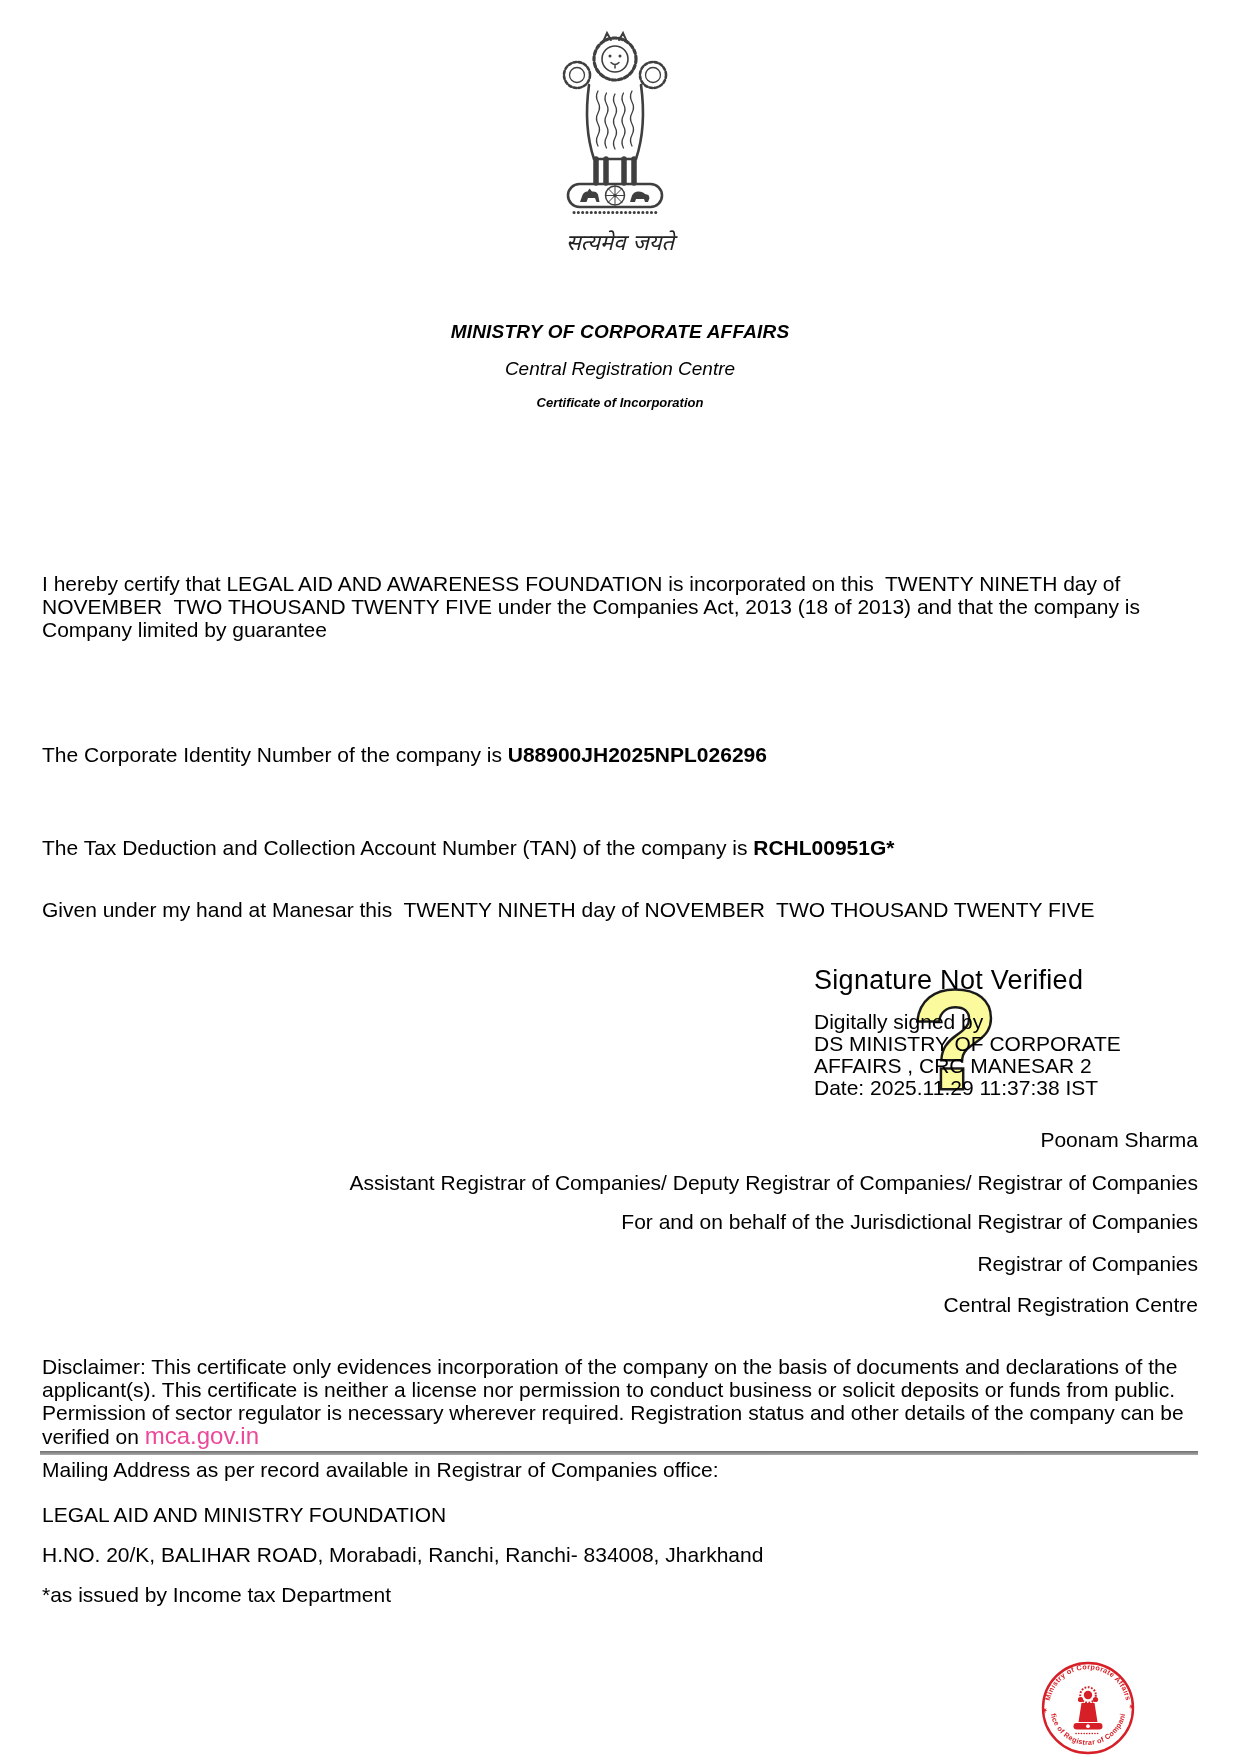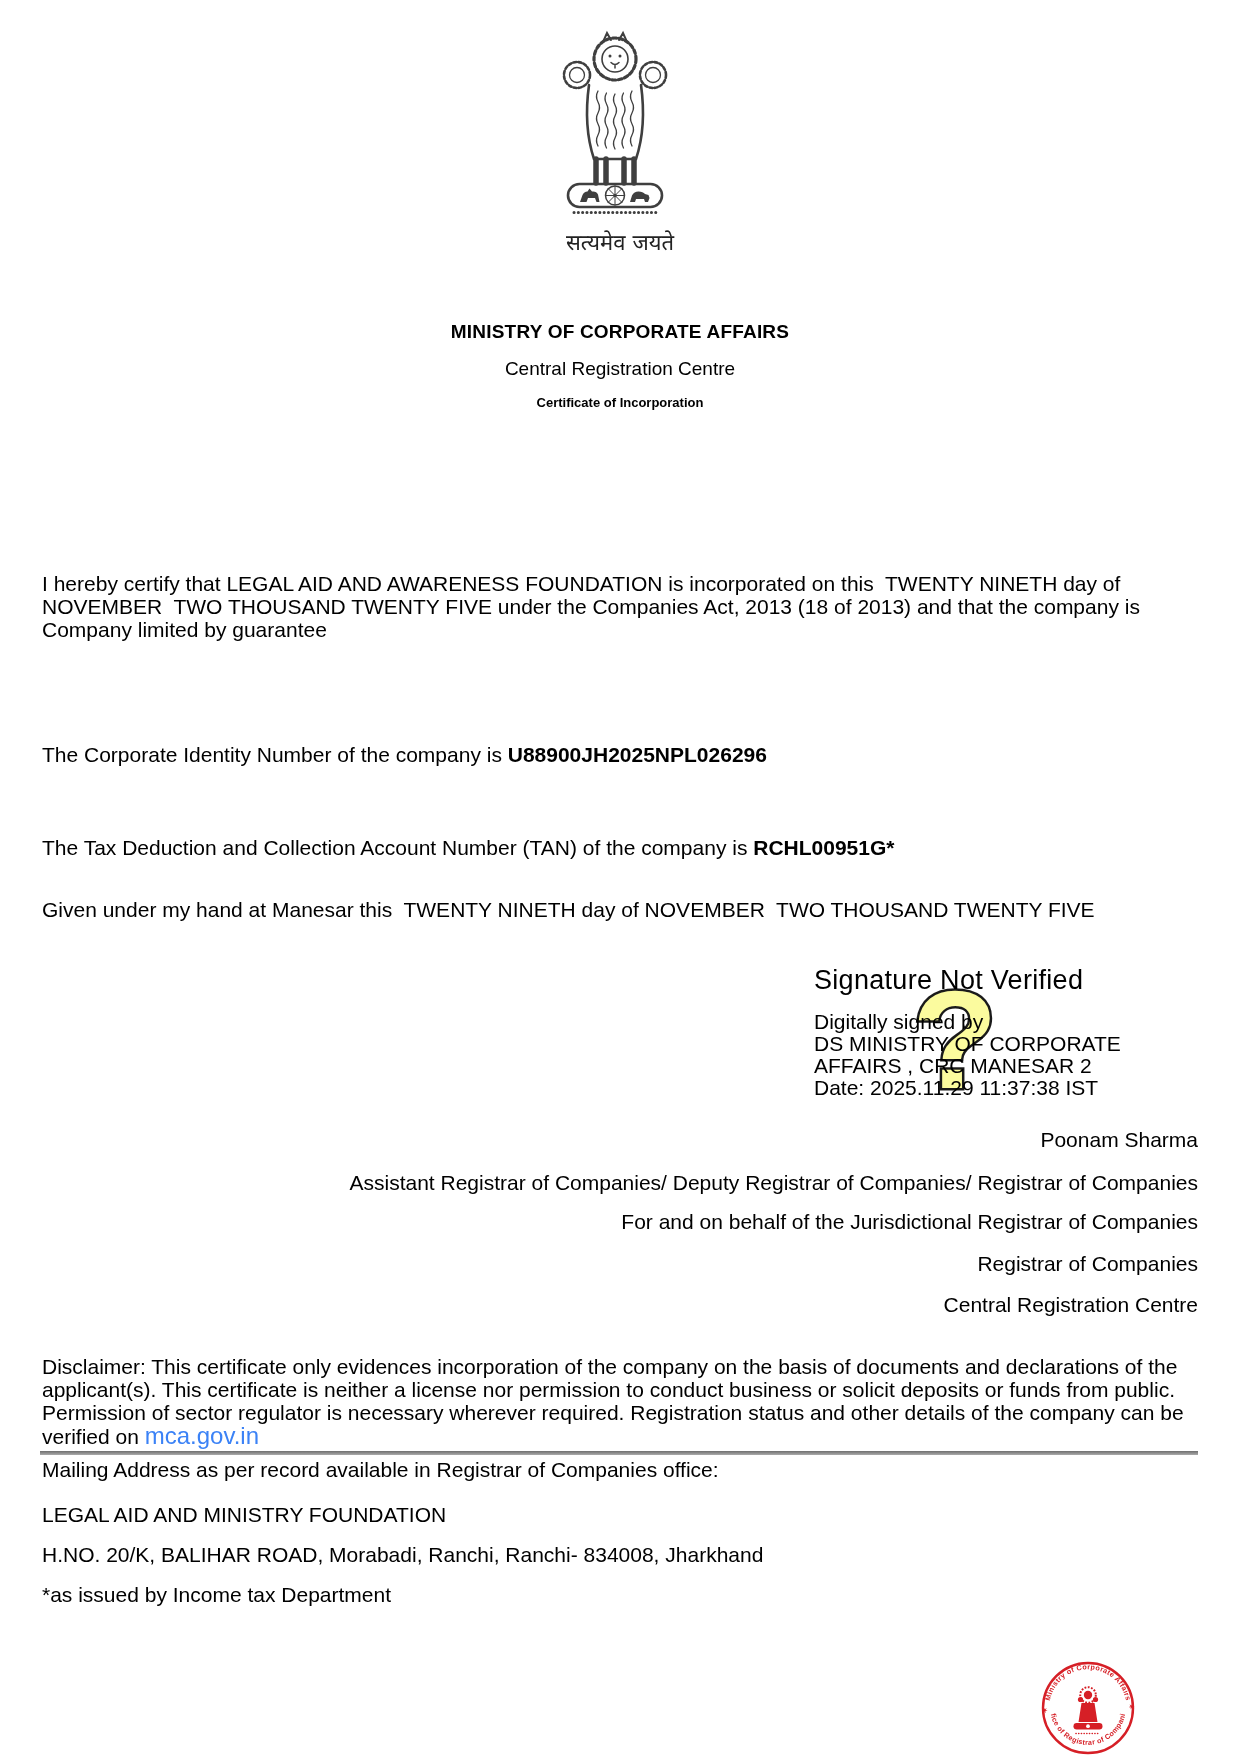--- a/index.html
+++ b/index.html
@@ -4,21 +4,21 @@
 <style>
   * { margin:0; padding:0; box-sizing:border-box; }
   html,body { background:#ffffff; }
   .page {
     position:relative; width:1240px; height:1755px; margin:0 auto;
     background:#ffffff; color:#000;
     font-family:"Liberation Sans","DejaVu Sans",sans-serif;
     overflow:hidden;
   }
   .abs { position:absolute; }
-  .ctr { left:0; width:1240px; text-align:center; }
+  .ctr { left:0; width:1240px; text-align:center;font-style:italic; }
   .hdr { font-size:19px; font-weight:bold; letter-spacing:0.2px; }
   .sub { font-size:19px; }
   .body { font-size:21px; line-height:23px; }
   .pre { white-space:pre-wrap; }
   .rline { right:42px; text-align:right; white-space:nowrap; font-size:21px; }
   #emblem { left:560px; top:28px; }
   #motto { top:226px; font-family:"DejaVu Sans",sans-serif; font-size:22px; color:#222; }
   #gov-line   { top:299px; }
   #min-line   { top:321px; }
   #crc-line   { top:358px; }
@@ -33,21 +33,21 @@
   #sig-mark text { font-family:"Liberation Sans",sans-serif; }
   #sig-block  { left:814px; top:966px; z-index:2; }
   #sig-status { font-size:27px; line-height:29px; letter-spacing:0.3px; }
   #sig-lines  { margin-top:16px; font-size:21px; line-height:22px; }
   #officer-name  { top:1128px; }
   #officer-t1 { top:1171px; }
   #officer-t2 { top:1210px; }
   #officer-t3 { top:1252px; }
   #officer-t4 { top:1293px; }
   #disclaimer { left:42px; top:1355px; width:1150px; }
-  .mca-link { font-size:24px; line-height:23px; color:#3b82f6; text-decoration:none; }
+  .mca-link { font-size:24px; line-height:23px; color:#ec4899; text-decoration:none; }
   #rule { left:40px; top:1451px; width:1158px; height:4px; background:linear-gradient(#6e6e6e,#ababab); }
   #mail-heading  { left:42px; top:1458px; }
   #mail-company  { left:42px; top:1503px; }
   #mail-address  { left:42px; top:1543px; }
   #mail-footnote { left:42px; top:1583px; }
   #seal { left:1040px; top:1660px; }
   #seal text { font-family:"Liberation Sans",sans-serif; font-weight:bold; }
 </style>
 </head>
 <body>

